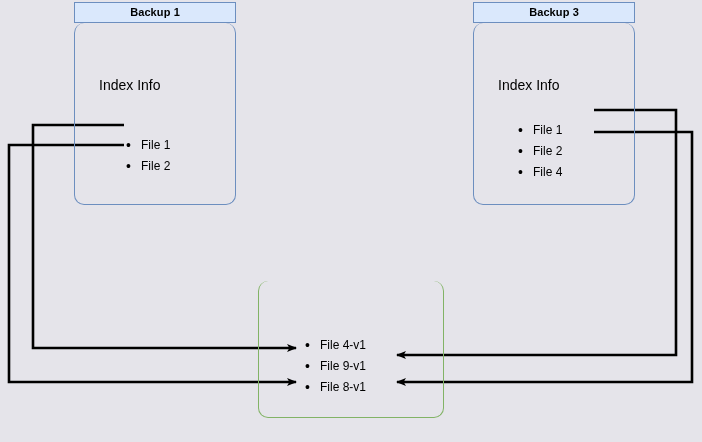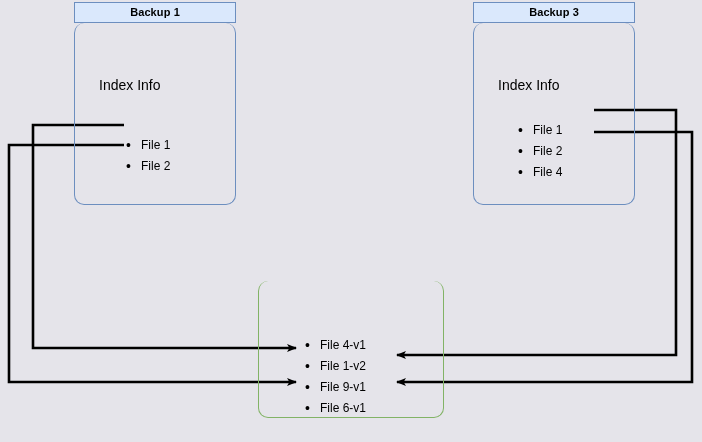--- a/index.html
+++ b/index.html
@@ -138,20 +138,19 @@
         <li>File 2</li>
         <li>File 4</li>
       </ul>
     </div>
   </div>
 
   <div class="node node-green" style="left:258px; top:281px; width:186px; height:158px;">
     <div class="node-body" style="height:137px;">
       <ul class="bullet-list" style="left:46px; top:54px;">
         <li>File 4-v1</li>
-        <li>File 1-v2</li>
         <li>File 9-v1</li>
-        <li>File 6-v1</li>
+        <li>File 8-v1</li>
       </ul>
     </div>
   </div>
 
 </div>
 
 </body></html>

